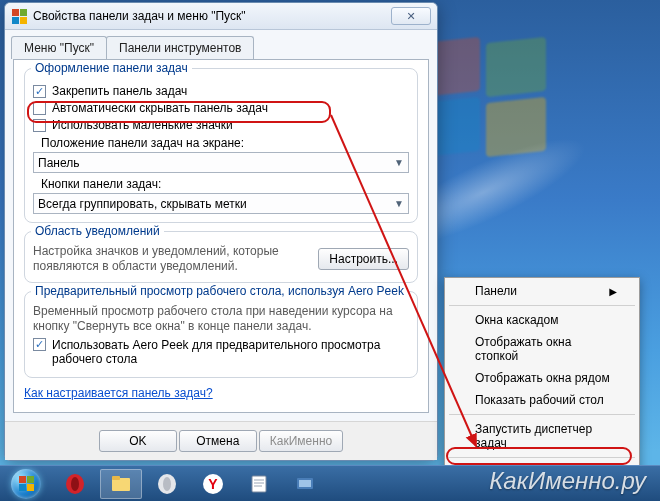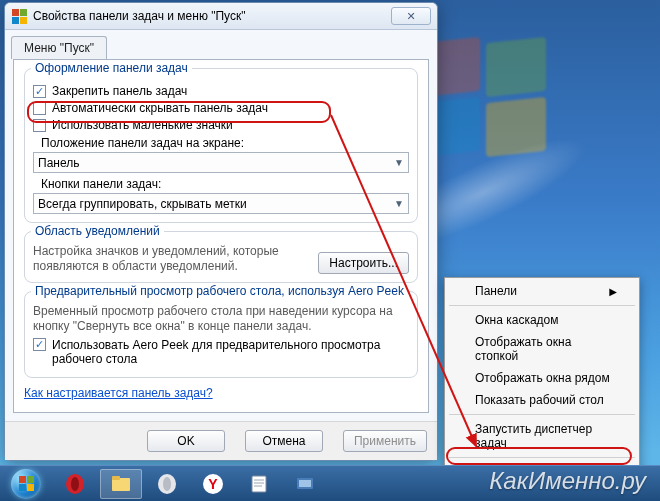--- a/index.html
+++ b/index.html
@@ -121,21 +121,21 @@
   border:1px solid #9fa8b4; border-radius:3px;
   background:linear-gradient(#fefefe,#e6e9ee);
   display:inline-flex; align-items:center; justify-content:center;
   color:#000;
 }
 .btn.disabled{ color:#8d8d8d; }
 
 .link { color:#0a4fcf; text-decoration:underline; }
 
 .dlg-actions {
-  display:flex; justify-content:flex-end; gap:20px;
+  display:flex; justify-content:center; gap:2px;
   padding:8px 10px;
   background:#f0f0f0;
   border-top:1px solid #d6d6d6;
 }
 
 
 .context-menu {
   position:absolute;
   right:20px; top:277px;
   width:196px;
@@ -227,20 +227,21 @@
         <span class="y"></span>
     </span>
     <span class="titlebar-text">Свойства панели задач и меню "Пуск"</span>
     <span class="close">
       <span>✕</span>
     </span>
   </div>
 
   <div class="tabstrip">
     <div class="tab"><span>Меню "Пуск"</span></div>
+    <div class="tab"><span>Панели инструментов</span></div>
   </div>
 
   <div class="tabpanel">
 
     <div class="group">
       <span class="group-title">Оформление панели задач</span>
 
       <div class="row">
         <span class="cbx checked"></span>
         <span class="cbxlabel">Закрепить панель задач</span>
@@ -262,21 +263,21 @@
 
       <span class="lbl">Кнопки панели задач:</span>
       <div class="select">
         <span>Всегда группировать, скрывать метки</span>
         <span class="arrow">▼</span>
       </div>
     </div>
 
     <div class="group">
       <span class="group-title">Область уведомлений</span>
-      <div style="display:flex; gap:8px; align-items:flex-end;">
+      <div style="display:flex; gap:8px; align-items:center;">
         <div class="smalltext" style="flex:1;">Настройка значков и уведомлений, которые появляются в области уведомлений.</div>
         <span class="btn">
             <span>Настроить...</span>
           </span>
       </div>
     </div>
 
     <div class="group">
       <span class="group-title">Предварительный просмотр рабочего стола, используя Aero Peek</span>
       <div class="smalltext">Временный просмотр рабочего стола при наведении курсора на кнопку "Свернуть все окна" в конце панели задач.</div>
@@ -290,21 +291,21 @@
   </div>
 
   <div class="dlg-actions">
     <span class="btn">
         <span>OK</span>
       </span>
     <span class="btn">
         <span>Отмена</span>
       </span>
     <span class="btn disabled">
-        <span>Применить</span>
+        <span>КакИменно</span>
       </span>
   </div>
 </div>
 
 <div class="context-menu">
   <div class="mi">
     <span>Панели</span>
     <span class="sub">▶</span>
   </div>
   <div class="sep"></div>

